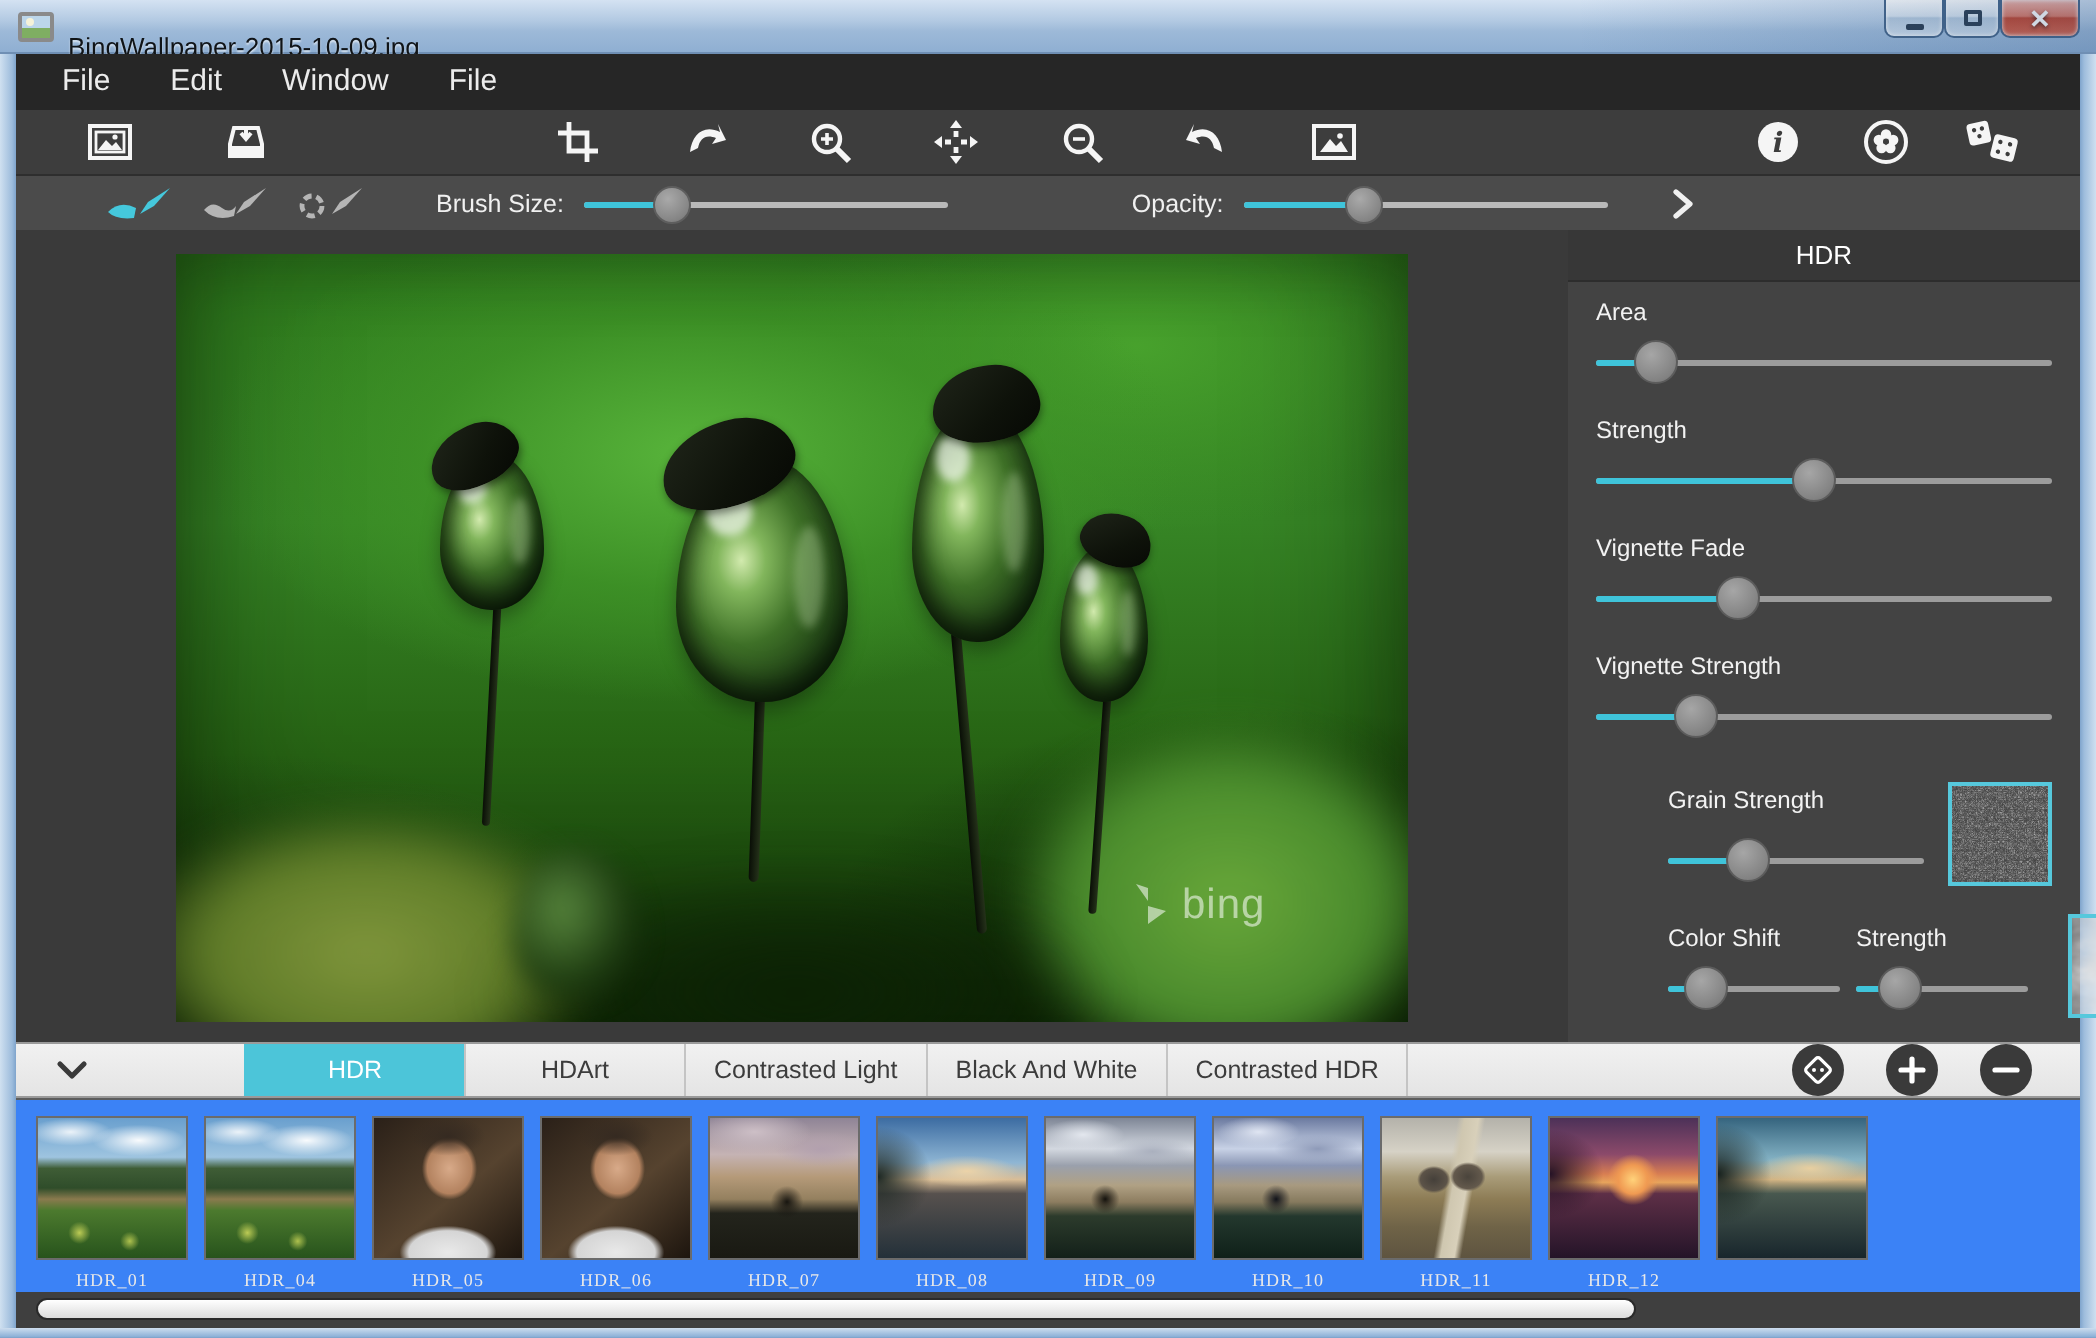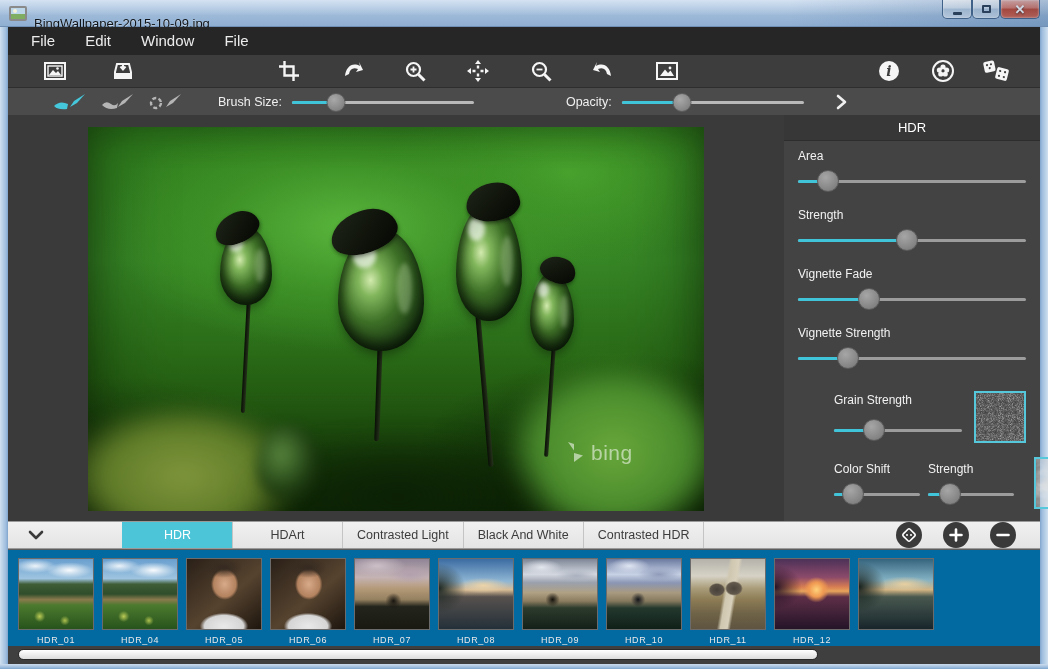--- a/index.html
+++ b/index.html
@@ -116,21 +116,21 @@
   .collapse { width:56px; display:flex; align-items:center; justify-content:center; }
   .tabs { display:flex; margin-left:58px; }
   .tab { display:flex; align-items:center; justify-content:center; font-size:12.5px; color:#3c3c3c; padding:0 14px; border-left:1px solid #c4c4c4; white-space:nowrap;}
   .tab:last-child { border-right:1px solid #c4c4c4; }
   .tab.active { background:#4cc5d9; color:#fff; min-width:110px; border-left-color:#4cc5d9;}
   .tab.w { min-width:110px; }
   .preset-actions { display:flex; gap:21px; margin-left:auto; margin-right:24px; align-items:center;}
   .pa-btn { width:26px; height:26px; border-radius:50%; background:#3a3a3a; display:flex; align-items:center; justify-content:center; }
 
   
-  .thumbstrip { flex:0 0 97px; background:#0369a1; border-top:1px solid #5c5c5c; display:flex; gap:8px; padding:8px 0 0 10px; overflow:hidden;}
+  .thumbstrip { flex:0 0 97px; background:#3b82f6; border-top:1px solid #5c5c5c; display:flex; gap:8px; padding:8px 0 0 10px; overflow:hidden;font-family:Liberation Serif, serif;}
   .thumb { width:76px; flex:0 0 76px; display:flex; flex-direction:column; align-items:center; }
   .timg { width:76px; height:72px; border:1px solid #6b6b6b; }
   .tlabel { color:#e8e8e8; font-size:9px; letter-spacing:.6px; margin-top:5px; }
 
   
   .beach { background:
     radial-gradient(ellipse 45% 16% at 68% 16%, rgba(255,255,255,.95) 0%, rgba(255,255,255,0) 70%),
     radial-gradient(ellipse 40% 14% at 22% 10%, rgba(255,255,255,.85) 0%, rgba(255,255,255,0) 70%),
     radial-gradient(circle 7px at 28% 82%, #bccb55 0%, rgba(188,203,85,0) 80%),
     radial-gradient(circle 6px at 62% 88%, #aec14e 0%, rgba(174,193,78,0) 80%),

